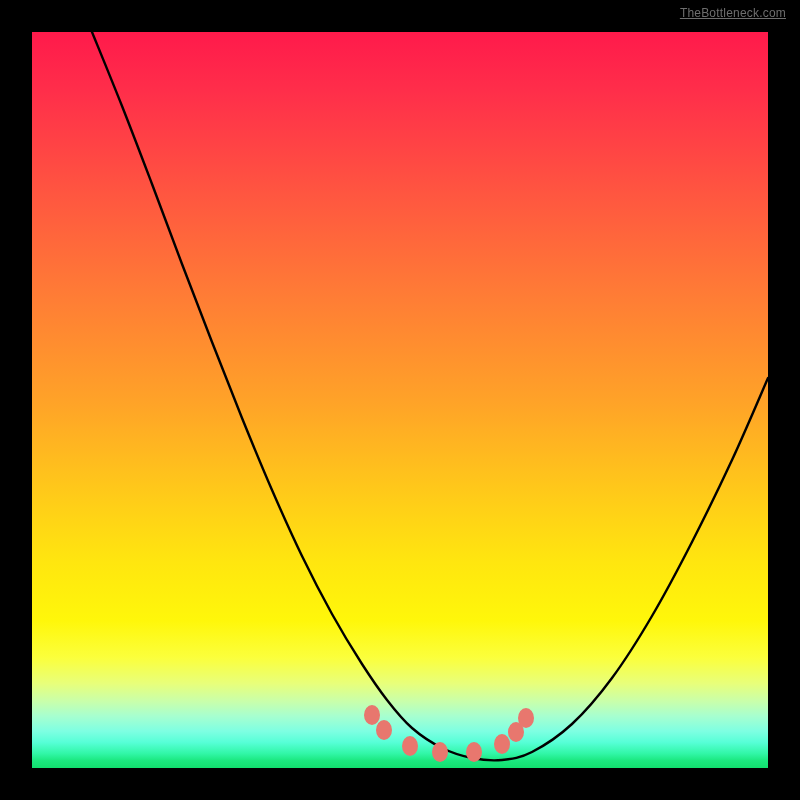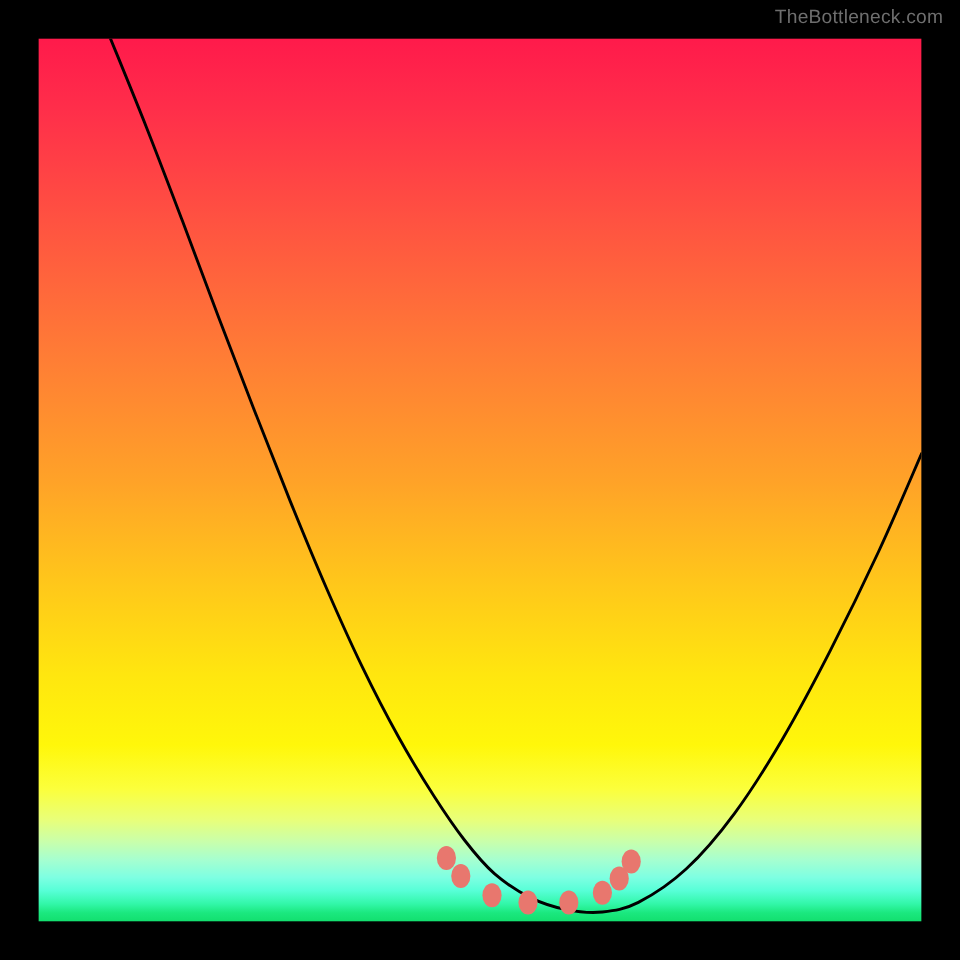--- a/index.html
+++ b/index.html
@@ -46,24 +46,25 @@
       #32f7a8 98%,
       #1be87f 99%,
       #12df6e 100%
     );
   }
   .watermark {
     position: absolute;
     top: 6px;
     right: 14px;
     color: #6e6e6e;
-    font-size: 16px;
+    font-size: 12px;
     font-weight: 500;
     letter-spacing: 0.2px;
     user-select: none;
+    text-decoration: underline;
   }
   svg.curve {
     position: absolute;
     inset: 0;
   }
 </style>
 </head>
 <body>
 
 <div class="frame">

